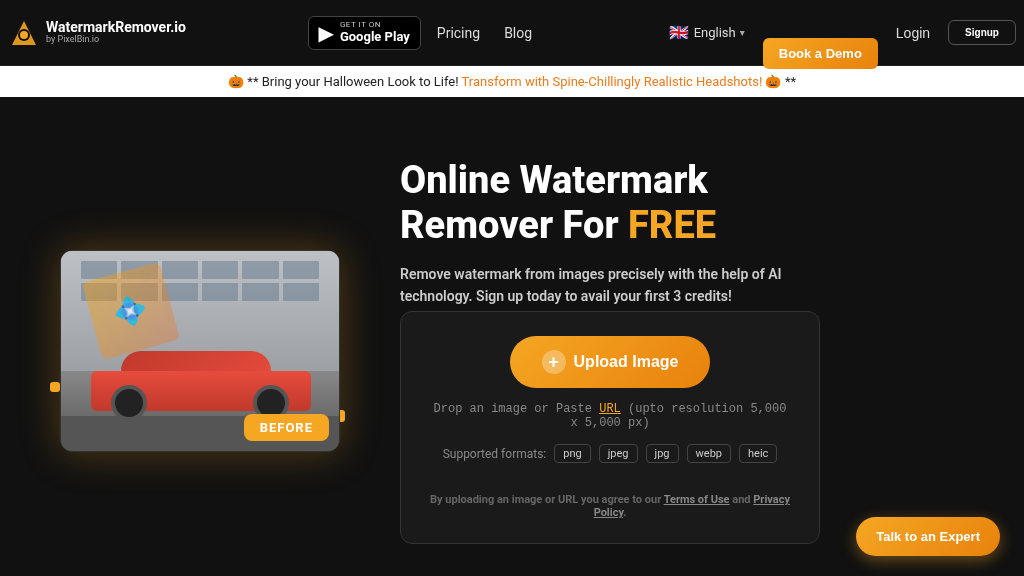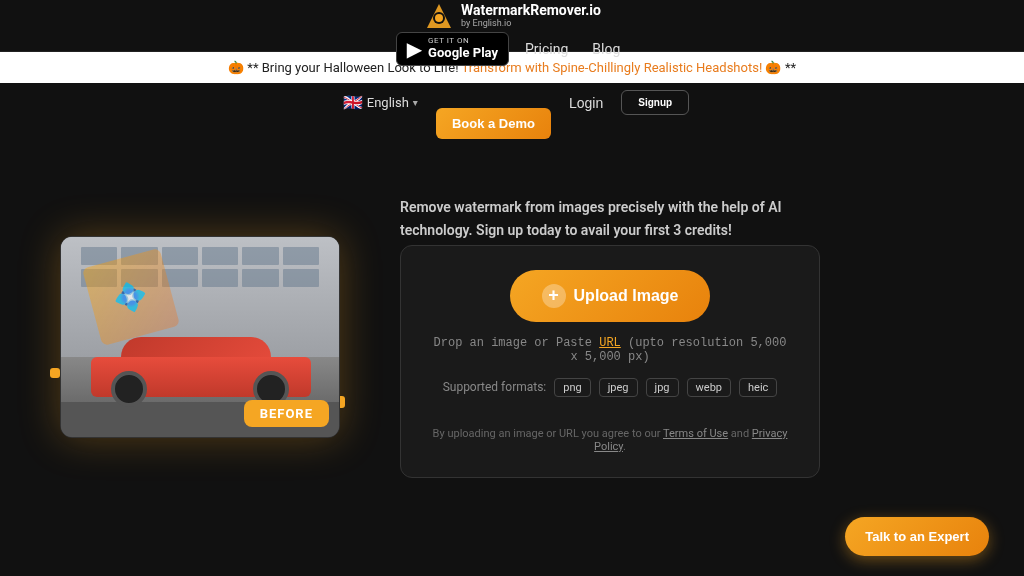--- a/index.html
+++ b/index.html
@@ -12,26 +12,25 @@
       overflow: hidden;
       position: relative;
     }
 
     
     .navbar {
       display: flex;
       align-items: center;
       justify-content: space-between;
       padding: 0 8px;
-      height: 52px;
+      height: 66px;
       background: #111;
       border-bottom: 1px solid #222;
       position: relative;
       z-index: 10;
-      flex-direction: column;
     }
     .navbar-left {
       display: flex;
       align-items: center;
       gap: 6px;
     }
     .logo-icon {
       width: 32px;
       height: 32px;
     }
@@ -396,31 +395,32 @@
       border: 1px solid #444;
       border-radius: 4px;
       padding: 2px 8px;
       font-size: 11px;
       color: #ccc;
     }
     .tos-text {
       text-align: center;
       font-size: 11px;
       color: #666;
+      font-weight: bold;
     }
     .tos-link {
       color: #888;
       text-decoration: underline;
     }
 
     
     .talk-expert-btn {
       position: fixed;
       bottom: 20px;
-      right: 35px;
+      right: 24px;
       background: linear-gradient(135deg, #f5a623, #e8820c);
       color: #fff;
       border: none;
       border-radius: 24px;
       padding: 12px 20px;
       font-size: 13px;
       font-weight: 600;
       cursor: pointer;
       box-shadow: 0 4px 15px rgba(245,166,35,0.4);
     }
@@ -432,21 +432,21 @@
   <div class="navbar-left">
     <div class="logo-icon">
       <svg width="32" height="32" viewBox="0 0 32 32">
         <polygon points="4,28 16,4 28,28" fill="#f5a623" opacity="0.9"></polygon>
         <circle cx="16" cy="18" r="6" fill="#111"></circle>
         <circle cx="16" cy="18" r="4" fill="#f5a623"></circle>
       </svg>
     </div>
     <div class="logo-text-container">
       <span class="logo-main">WatermarkRemover.io</span>
-      <span class="logo-sub">by English.io</span>
+      <span class="logo-sub">by PixelBin.io</span>
     </div>
   </div>
 
   <div class="navbar-center">
     <div class="google-play-btn">
       <span class="play-icon">▶</span>
       <div class="play-text">
         <span class="play-text-top">GET IT ON</span>
         <span class="play-text-bottom">Google Play</span>
       </div>
@@ -511,20 +511,24 @@
           <div class="car-wheel-right"></div>
         </div>
 
         <div class="watermark-overlay">💠</div>
       </div>
       <div class="before-label">BEFORE</div>
     </div>
   </div>
 
   <div class="content-section">
+    <h1 class="hero-title">
+      <span>Online Watermark</span><br>
+      <span>Remover For </span><span class="hero-title-free">FREE</span>
+    </h1>
     <p class="hero-subtitle">Remove watermark from images precisely with the help of AI technology. Sign up today to avail your first 3 credits!</p>
 
     <div class="upload-box">
       <button class="upload-btn">
         <span class="upload-plus">+</span>
         <span>Upload Image</span>
       </button>
 
       <p class="drop-text">
         <span>Drop an image or Paste </span><a class="url-link">URL</a><span> (upto resolution 5,000 x 5,000 px)</span>

